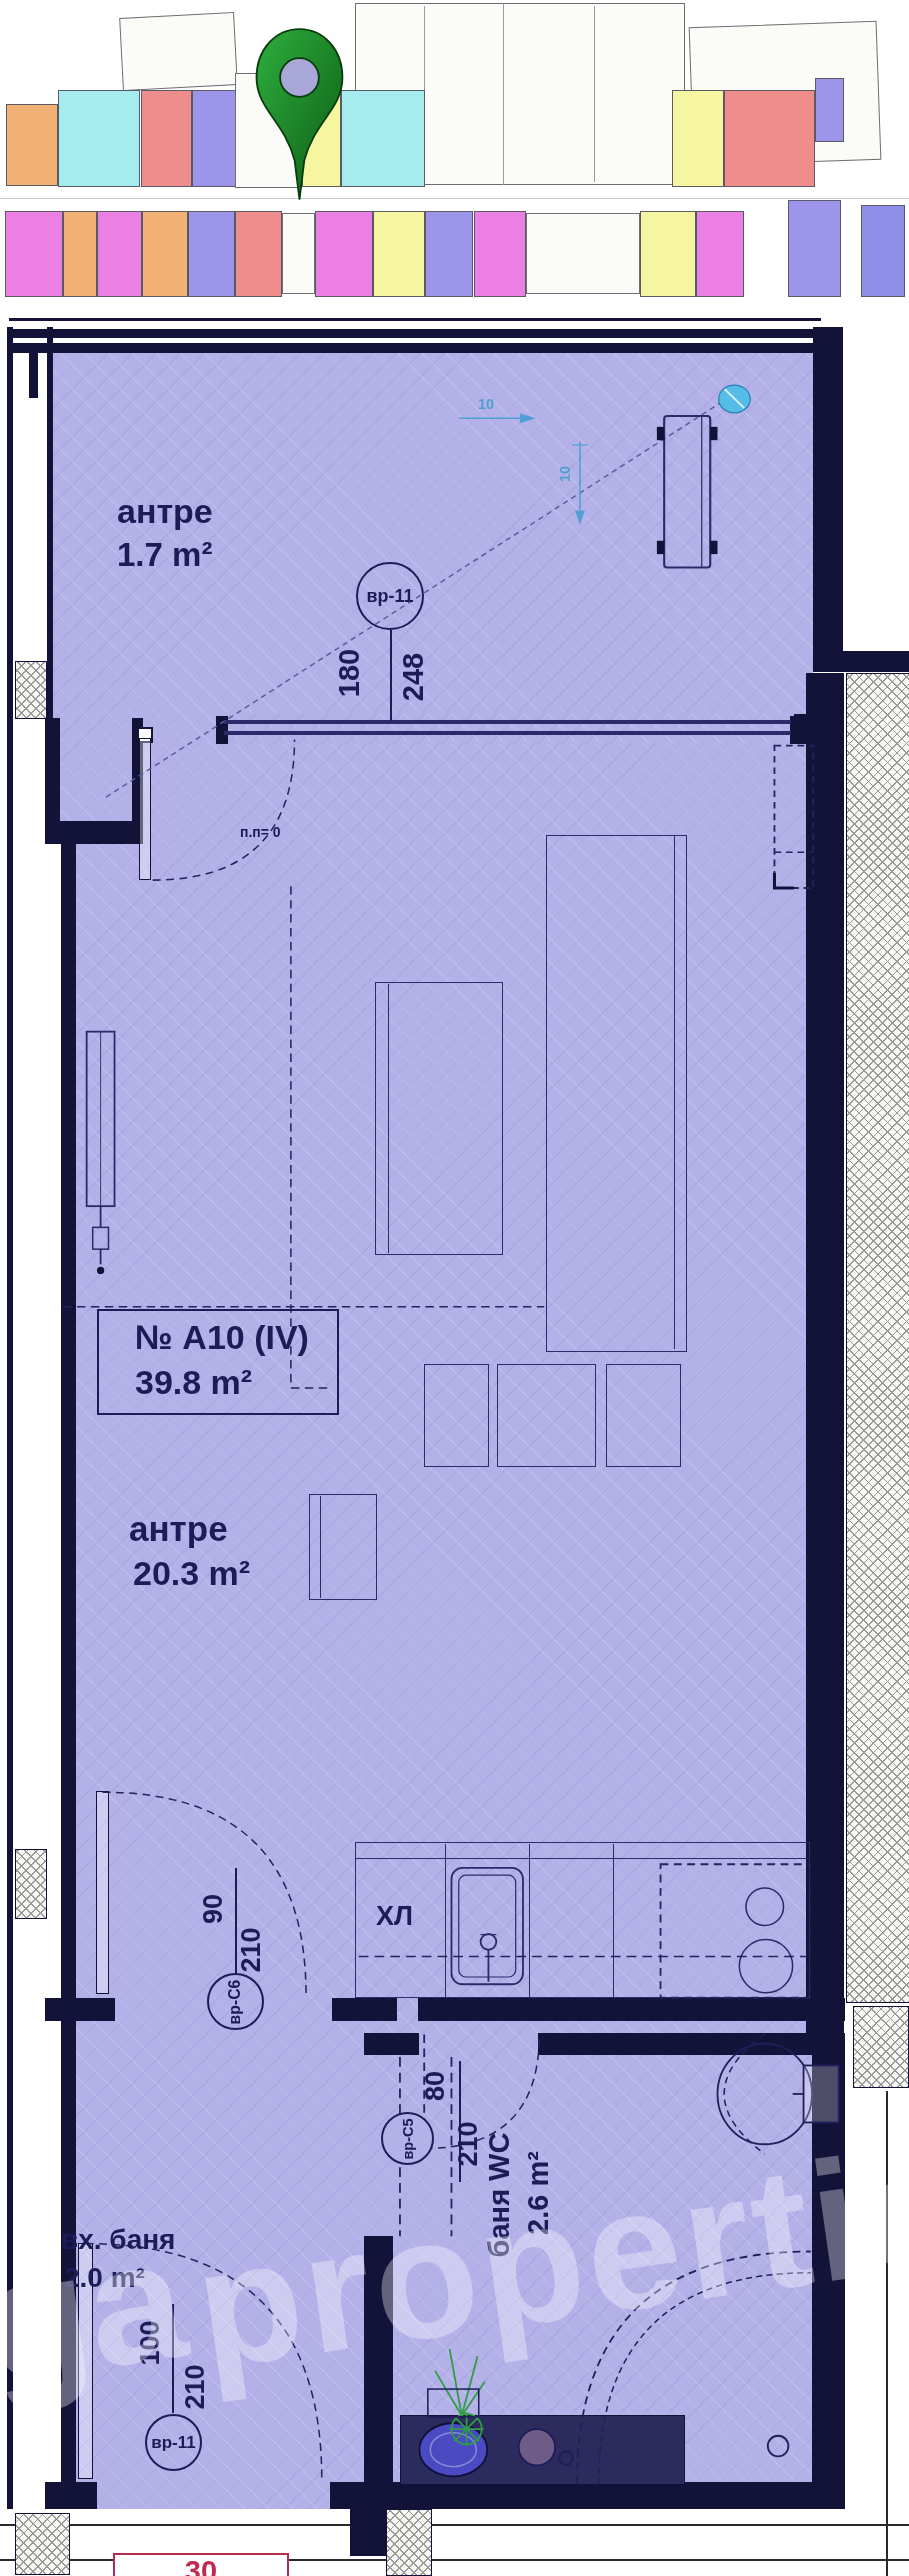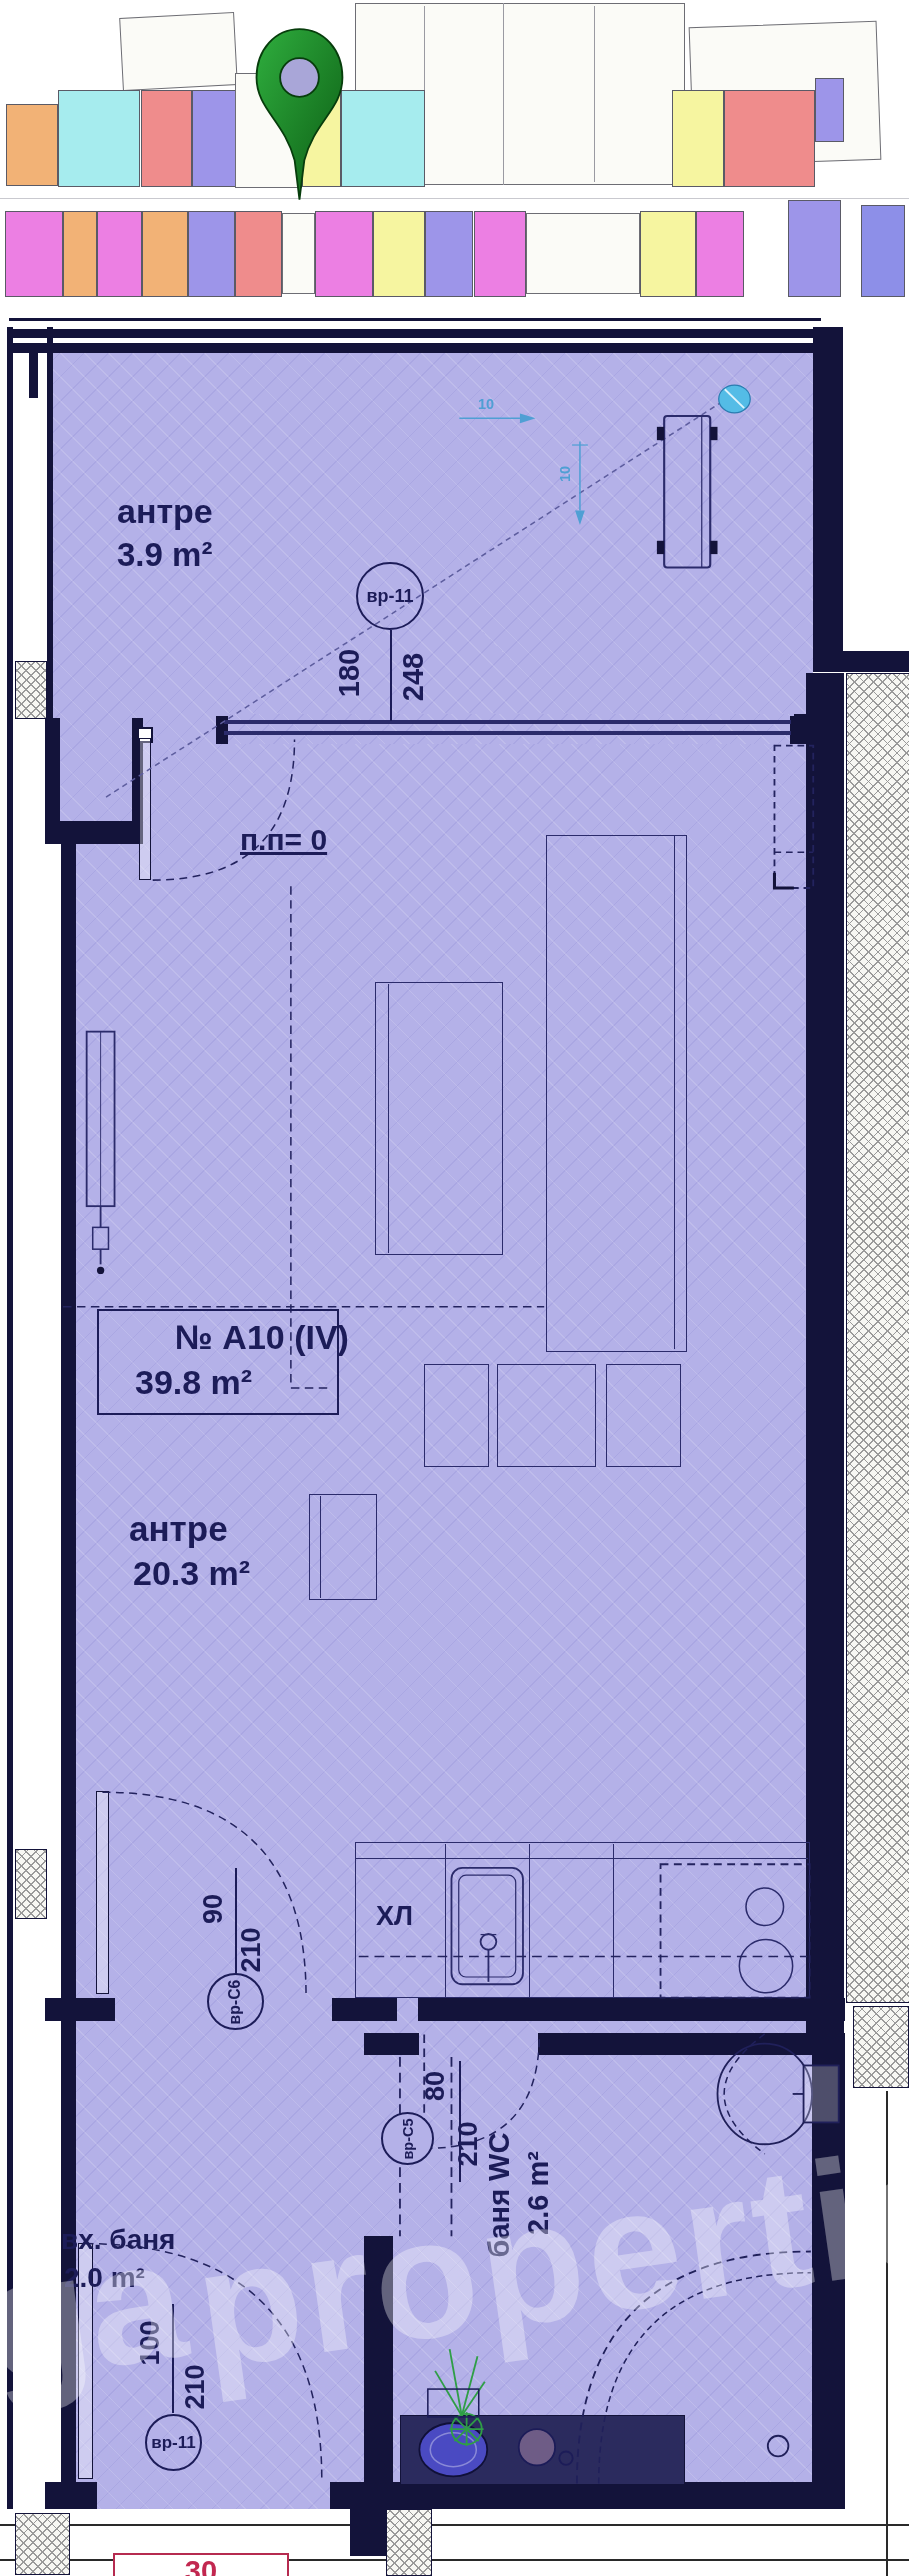--- a/index.html
+++ b/index.html
@@ -275,25 +275,25 @@
         <rect x="706" y="3432" width="84" height="46" stroke="#1c1c58" stroke-width="2.5"></rect>
       </g>
     </svg>
 
     <div class="linev" style="left:390px;top:321px;width:1.8px;height:91px;background:#1c1c58;"></div>
     <div class="linev" style="left:235px;top:1559px;width:1.8px;height:106px;background:#1c1c58;"></div>
     <div class="linev" style="left:459px;top:1752px;width:1.8px;height:121px;background:#1c1c58;"></div>
     <div class="linev" style="left:172px;top:1995px;width:1.8px;height:109px;background:#1c1c58;"></div>
 
     <div class="t" style="left:117px;top:185px;font-size:34px;">антре</div>
-    <div class="t" style="left:117px;top:229px;font-size:33px;">3.9 m²</div>
-    <div class="t" style="left:240px;top:516px;font-size:30px;text-decoration:underline;">п.п= 0</div>
+    <div class="t" style="left:117px;top:229px;font-size:33px;">1.7 m²</div>
+    <div class="t" style="left:240px;top:516px;font-size:14px;">п.п= 0</div>
 
     <div style="position:absolute;left:97px;top:1000px;width:242px;height:106px;border:2.1px solid #1c1c58;"></div>
-    <div class="t" style="left:135px;top:1011px;font-size:34px;margin-left:40px;">№ А10 (IV)</div>
+    <div class="t" style="left:135px;top:1011px;font-size:34px;">№ А10 (IV)</div>
     <div class="t" style="left:135px;top:1056px;font-size:34px;">39.8 m²</div>
 
     <div class="t" style="left:129px;top:1202px;font-size:35px;">антре</div>
     <div class="t" style="left:133px;top:1247px;font-size:34px;">20.3 m²</div>
 
     <div class="t" style="left:376px;top:1594px;font-size:27px;">ХЛ</div>
 
     <div class="t" style="left:61px;top:1917px;font-size:28px;">вх. баня</div>
     <div class="t" style="left:64px;top:1955px;font-size:28px;">2.0 m²</div>
 

